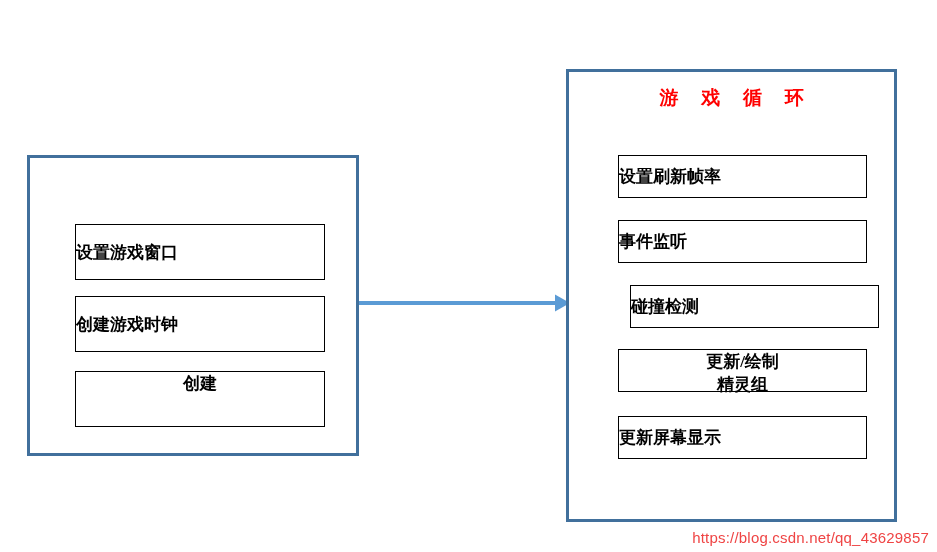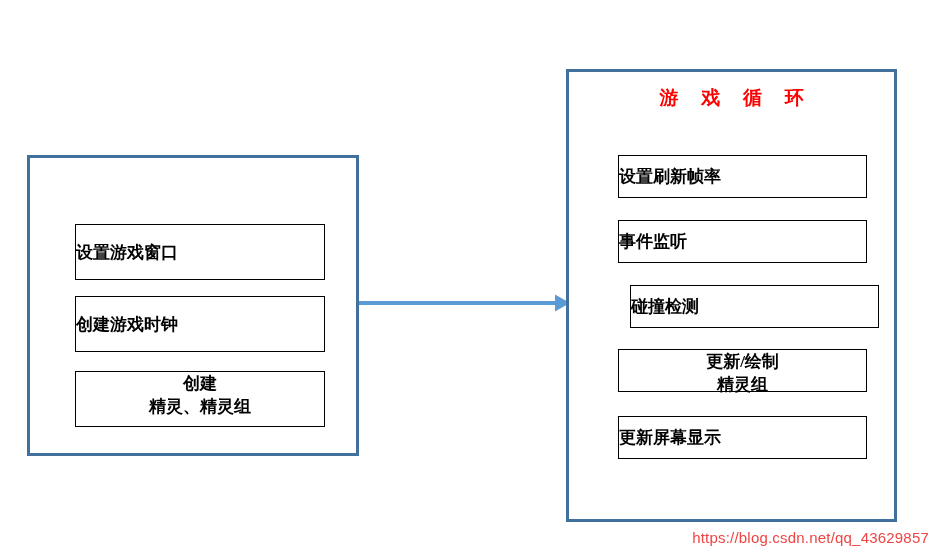--- a/index.html
+++ b/index.html
@@ -132,21 +132,20 @@
         <span class="accent"></span>
     </div>
 
     <div class="step-box" id="init-box-1">
       <span>创建游戏时钟</span>
         <span class="accent"></span>
     </div>
 
     <div class="step-box" id="init-box-2">
       <span>创建</span>
-        <span class="accent">精灵、精灵组</span>
     </div>
   </div>
 
   <svg id="connector" viewBox="0 0 215 36" width="215" height="36">
     <line x1="2" y1="18" x2="199" y2="18" stroke="#5B9BD5" stroke-width="4"></line>
     <polygon points="198,9.5 213,18 198,26.5" fill="#5B9BD5"></polygon>
   </svg>
 
   <div class="panel" id="panel-loop">
     <div class="panel-title" id="title-loop">游 戏 循 环</div>

